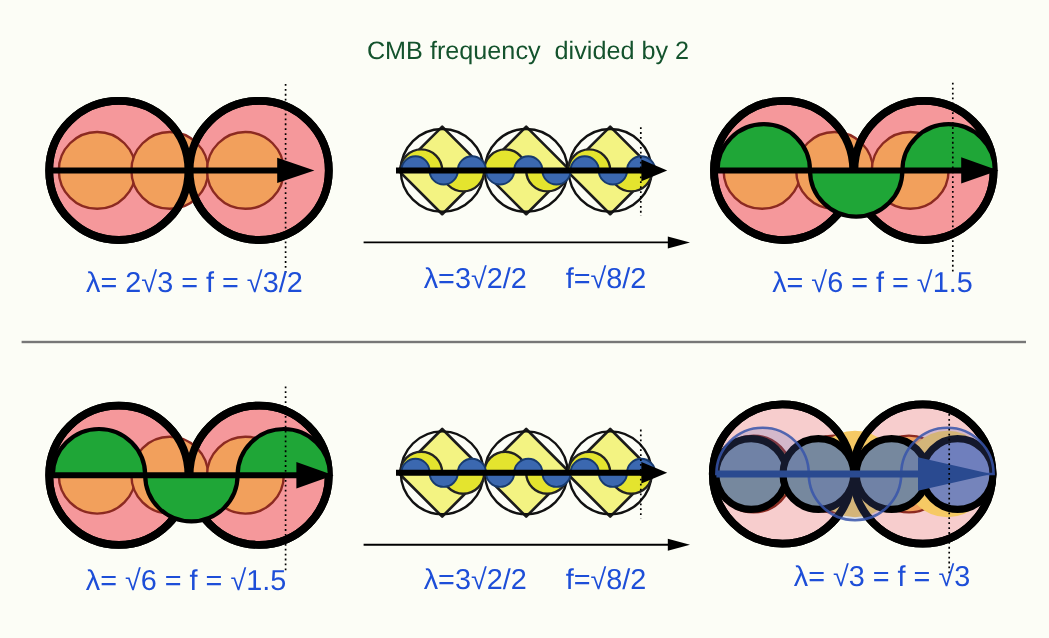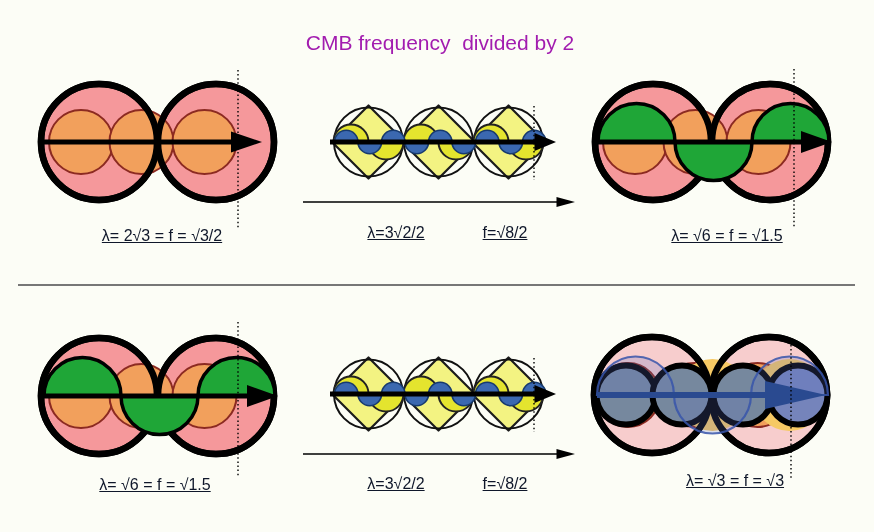--- a/index.html
+++ b/index.html
@@ -4,25 +4,25 @@
 <style>
   html,body{margin:0;padding:0;}
   body{
     width:874px;height:532px;position:relative;overflow:hidden;
     background:var(--background,#FCFDF6);
     font-family:"Liberation Sans", sans-serif;color:var(--text,#000);
   }
   #canvas{position:absolute;left:0;top:0;}
   .lbl{
     position:absolute;transform:translateX(-50%);
-    font-size:16px;line-height:22px;white-space:pre;color:#0f172a;text-decoration:underline;
+    font-size:24px;line-height:22px;white-space:pre;color:#1d4ed8;
   }
   #title{
     position:absolute;left:440px;top:31px;transform:translateX(-50%);
-    font-size:21px;white-space:pre;color:#a21caf;
+    font-size:21px;white-space:pre;color:#14532d;
   }
   #divider{position:absolute;left:18px;top:284px;width:837px;height:2px;background:var(--divider,#777);}
   .big{fill:var(--pink);stroke:#000;stroke-width:6.5;}
   .biglight{fill:var(--pink-light);stroke:#000;stroke-width:6.5;}
   .bigstroke{fill:none;stroke:#000;stroke-width:6.5;}
   .orange{fill:var(--orange);stroke:var(--orange-outline);stroke-width:2;}
   .greenarc{fill:var(--green);stroke:#000;stroke-width:3.5;stroke-linejoin:round;}
   .diamond{fill:var(--pale-yellow);stroke:#1b1b1b;stroke-width:2.2;stroke-linejoin:round;}
   .ring{fill:none;stroke:#111;stroke-width:2;}
   .ywave{fill:var(--bright-yellow);stroke:#222;stroke-width:2;}

